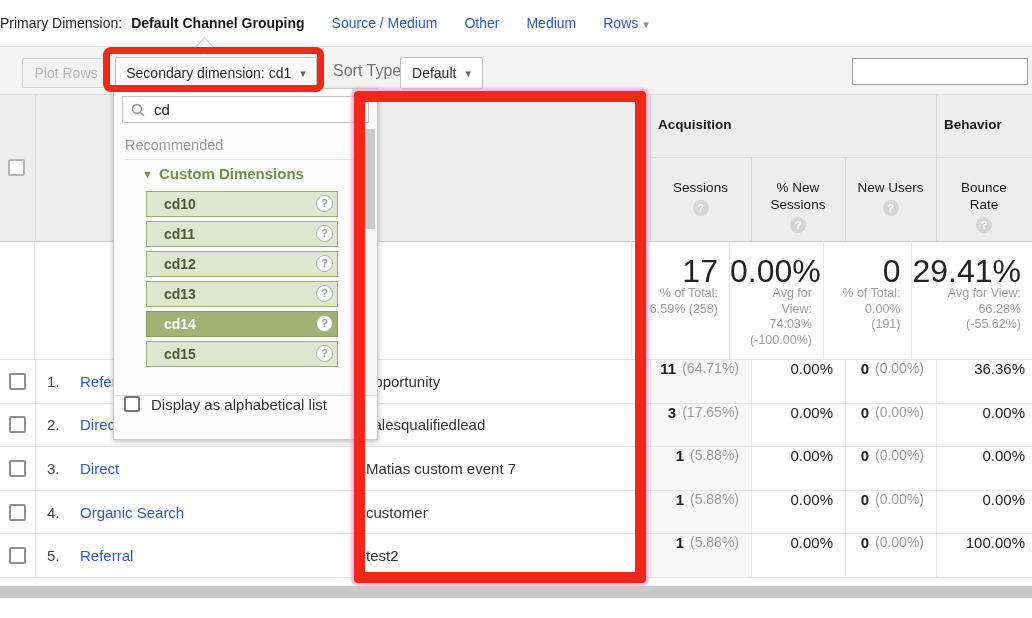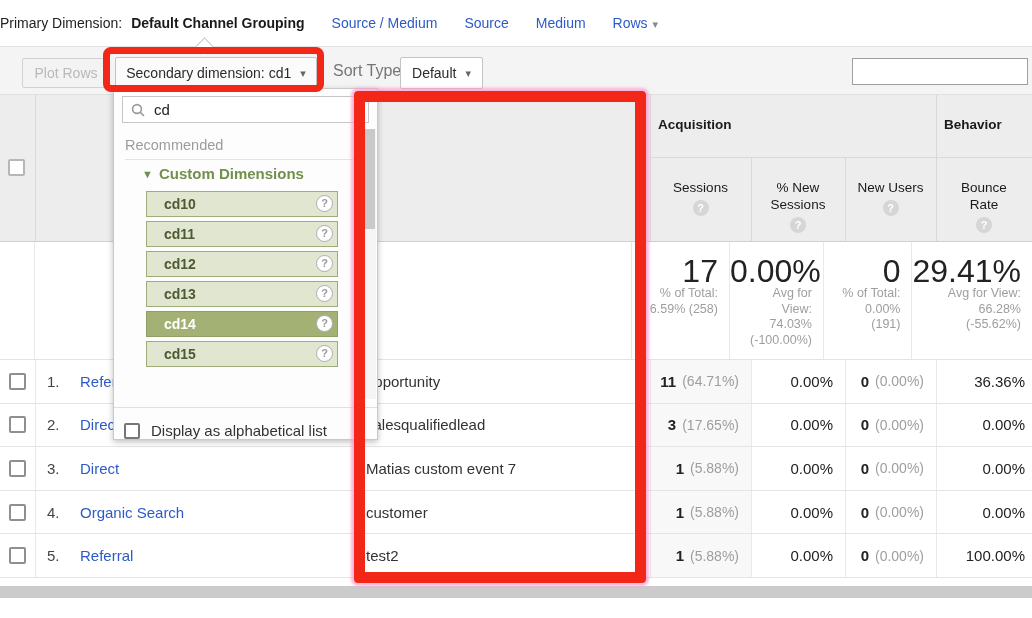--- a/index.html
+++ b/index.html
@@ -56,21 +56,21 @@
   .sort-arrow { position: absolute; right: 10px; top: 96px; font-size: 16px; color: #555; }
 
   .tbody { position: absolute; top: 242px; left: 0; width: 1032px; font-size: 15px; }
   .trow { display: flex; border-bottom: 1px solid #e4e4e4; background: #fff; }
   .cell { border-left: 1px solid #e9e9e9; }
   .cell:first-child { border-left: none; }
   .c-check { width: 35px; display: flex; align-items: center; justify-content: flex-start; padding-left: 9px; }
   .c-dim { width: 320px; display: flex; align-items: center; padding-left: 11px; }
   .c-cd1 { width: 295px; display: flex; align-items: center; padding-left: 10px; color: #333; }
   .c-sess { width: 101px; } .c-newsess { width: 94px; } .c-newusers { width: 91px; } .c-bounce { flex: 1; }
-  .num-cell { display: flex; align-items: center; justify-content: flex-end; padding-right: 12px; color: #222; }
+  .num-cell { display: flex; align-items: flex-start; justify-content: flex-end; padding-right: 12px; color: #222; }
   .rownum { width: 33px; color: #444; }
   .chan-link { color: #2b5bc7; cursor: pointer; white-space: nowrap; }
   .bold { font-weight: bold; }
   .pct { color: #9e9e9e; margin-left: 6px; font-size: 14px; }
   .sess-bg { background: #f8f8f8; }
 
   .totals { height: 118px; }
   .totals .tot-cell { padding-top: 14px; text-align: right; padding-right: 11px; }
   .tot-big { font-size: 32px; color: #222; line-height: 30px; }
   .tot-sub { font-size: 12.5px; color: #9e9e9e; line-height: 15.5px; }
@@ -89,22 +89,22 @@
   .dd-section { font-size: 14.5px; color: #9c9c9c; height: 20px; line-height: 20px; }
   .dd-div { border-top: 1px solid #e3e3e3; margin: 4px 0; }
   .dd-custom { margin-top: 5px; padding-left: 17px; font-size: 15px; font-weight: bold; color: #71904c; height: 20px; }
   .dd-custom .tri { font-size: 11px; margin-right: 6px; vertical-align: 1px; }
   .dd-items { margin: 6px 0 0 21px; width: 192px; }
   .dd-item { position: relative; height: 26px; margin-bottom: 4px; background: #e0e6d0;
     border: 1px solid #9dac78; display: flex; align-items: center; padding-left: 17px;
     font-size: 14px; font-weight: bold; color: #4d5a33; cursor: pointer; }
   .dd-item .qmark { position: absolute; right: 4px; top: 3px; background: #fff; border-color: #adadad; color: #9a9a9a; }
   .dd-item.sel { background: #a3b274; border-color: #8e9f65; color: #fff; }
-  .dd-footer { position: absolute; left: 0; right: 0; bottom: 0; height: 32px; border-top: 1px solid #e0e0e0;
-    background: #fdfdfd; display: flex; align-items: flex-end; padding-left: 10px; }
+  .dd-footer { position: absolute; left: 0; right: 0; bottom: 0; height: 44px; border-top: 1px solid #e0e0e0;
+    background: #fdfdfd; display: flex; align-items: flex-start; padding-left: 10px; }
   .dd-footer .cb { width: 16px; height: 16px; border-color: #767676; }
   .dd-footer .flabel { margin-left: 11px; font-size: 15px; color: #333; }
   .dd-scroll { position: absolute; top: 40px; right: 1px; width: 14px; bottom: 40px; background: #f5f5f5; }
   .dd-thumb { position: absolute; top: 0; left: 1px; width: 12px; height: 100px; background: #c9c9c9; }
 
   
   .red-col { position: absolute; left: 354px; top: 91px; width: 292px; height: 492px;
     border: 11px solid #f22718; border-radius: 4px; z-index: 20; pointer-events: none;
     box-shadow: 0 0 3px 3px rgba(255,150,205,.7); }
   .red-btn { position: absolute; left: 103px; top: 47px; width: 221px; height: 45px;
@@ -112,21 +112,21 @@
 </style>
 </head>
 <body>
 
 <div class="screen">
 
   <div class="primary-bar">
     <span class="label">Primary Dimension:</span>
     <span class="active">Default Channel Grouping</span>
     <span class="plink">Source / Medium</span>
-    <span class="plink">Source</span>
+    <span class="plink">Other</span>
     <span class="plink">Medium</span>
     <span class="plink">
       <span>Rows</span><span class="caret">▾</span>
     </span>
   </div>
   <div class="notch"></div>
 
   <div class="toolbar">
     <div class="btn btn-plot">
       <span>Plot Rows</span>

